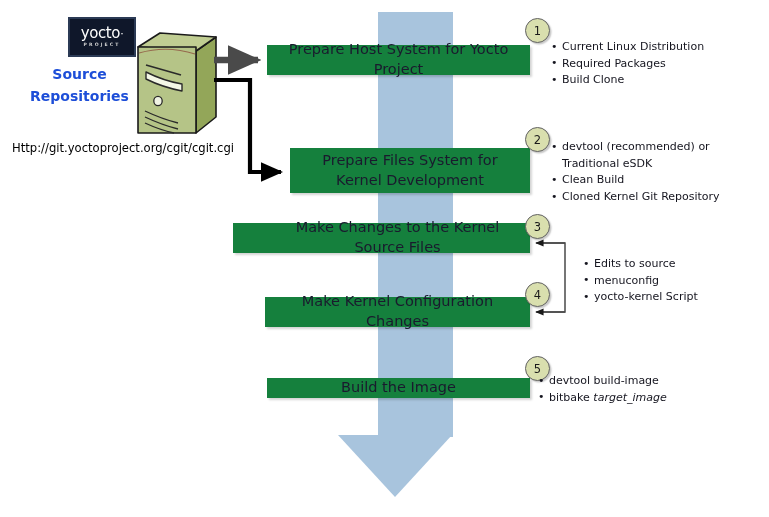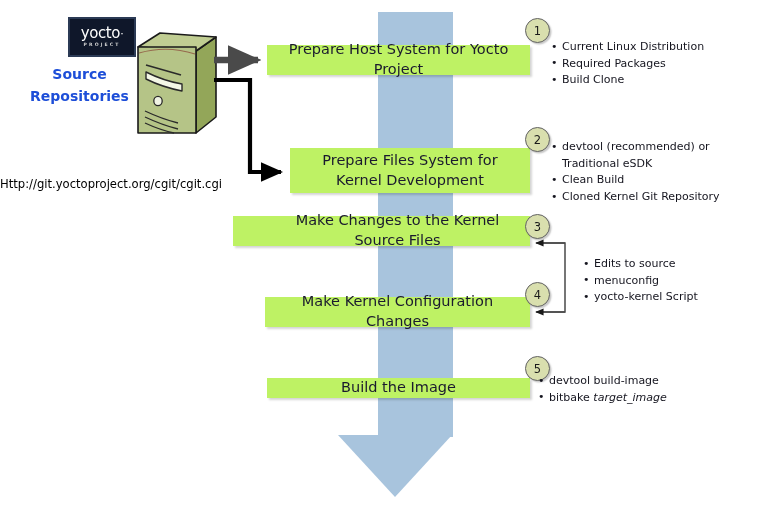--- a/index.html
+++ b/index.html
@@ -59,26 +59,25 @@
     width: 135px;
     text-align: center;
     font-size: 14px;
     font-weight: bold;
     color: #1d4ed8;
     line-height: 1.55;
   }
 
   .src-url {
     position: absolute;
-    left: 0;
+    left: 12px;
     top: 141px;
     font-size: 11.6px;
     color: #000000;
     white-space: nowrap;
-    margin-top: 36px;
   }
 
   
   .server { position: absolute; left: 134px; top: 29px; width: 84px; height: 112px; }
   .server svg { display: block; }
 
   
   .spine {
     position: absolute;
     left: 378px;
@@ -94,37 +93,37 @@
     width: 0;
     height: 0;
     border-left: 57px solid transparent;
     border-right: 57px solid transparent;
     border-top: 62px solid #a8c4dd;
   }
 
   
   .box {
     position: absolute;
-    background: #bef264;
+    background: #15803d;
     border: none;
     box-shadow: 2px 2px 2px rgba(0,0,0,0.17);
     display: flex;
     align-items: center;
     justify-content: center;
     text-align: center;
     color: #1a1a2e;
     font-size: 14.5px;
     line-height: 1.35;
     box-sizing: border-box;
     padding: 4px 8px;
   }
 
   #box-1 { left: 267px; top: 45px;  width: 263px; height: 30px; }
   #box-2 { left: 290px; top: 148px; width: 240px; height: 45px; }
-  #box-3 { left: 233px; top: 216px; width: 297px; height: 30px; padding-left: 40px; }
+  #box-3 { left: 233px; top: 223px; width: 297px; height: 30px; padding-left: 40px; }
   #box-4 { left: 265px; top: 297px; width: 265px; height: 30px; }
   #box-5 { left: 267px; top: 378px; width: 263px; height: 20px; }
 
   
   .step-badge {
     position: absolute;
     width: 25px;
     height: 25px;
     border-radius: 50%;
     background: #d9dfae;

